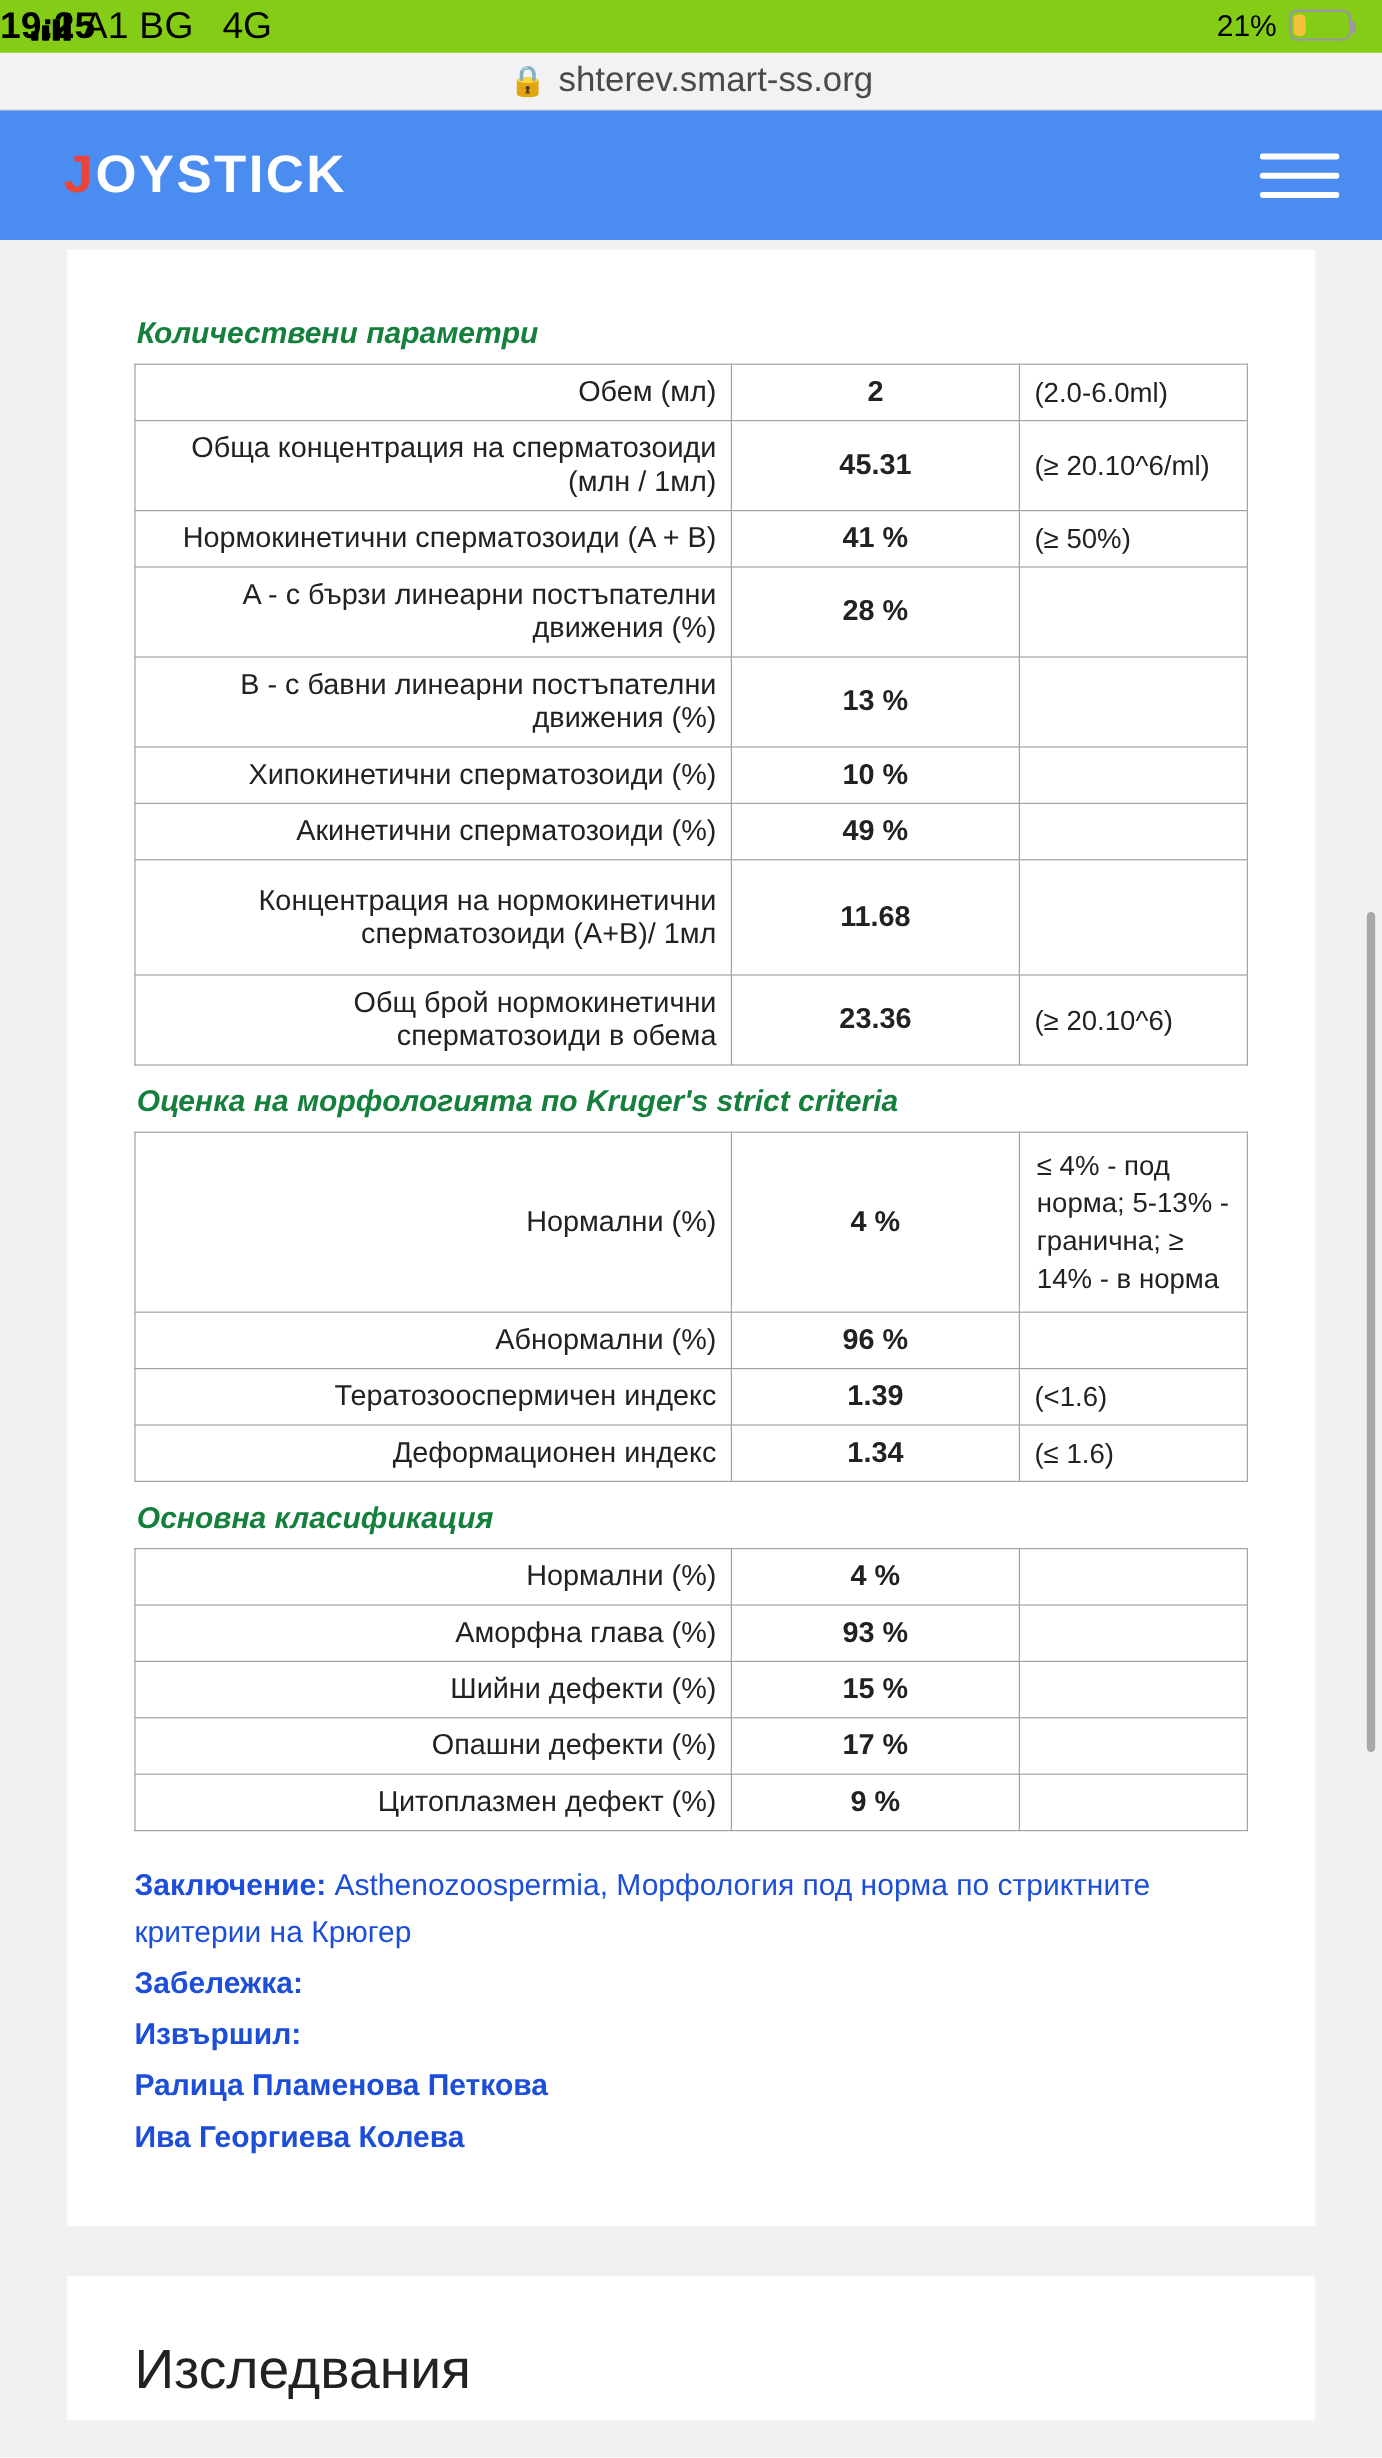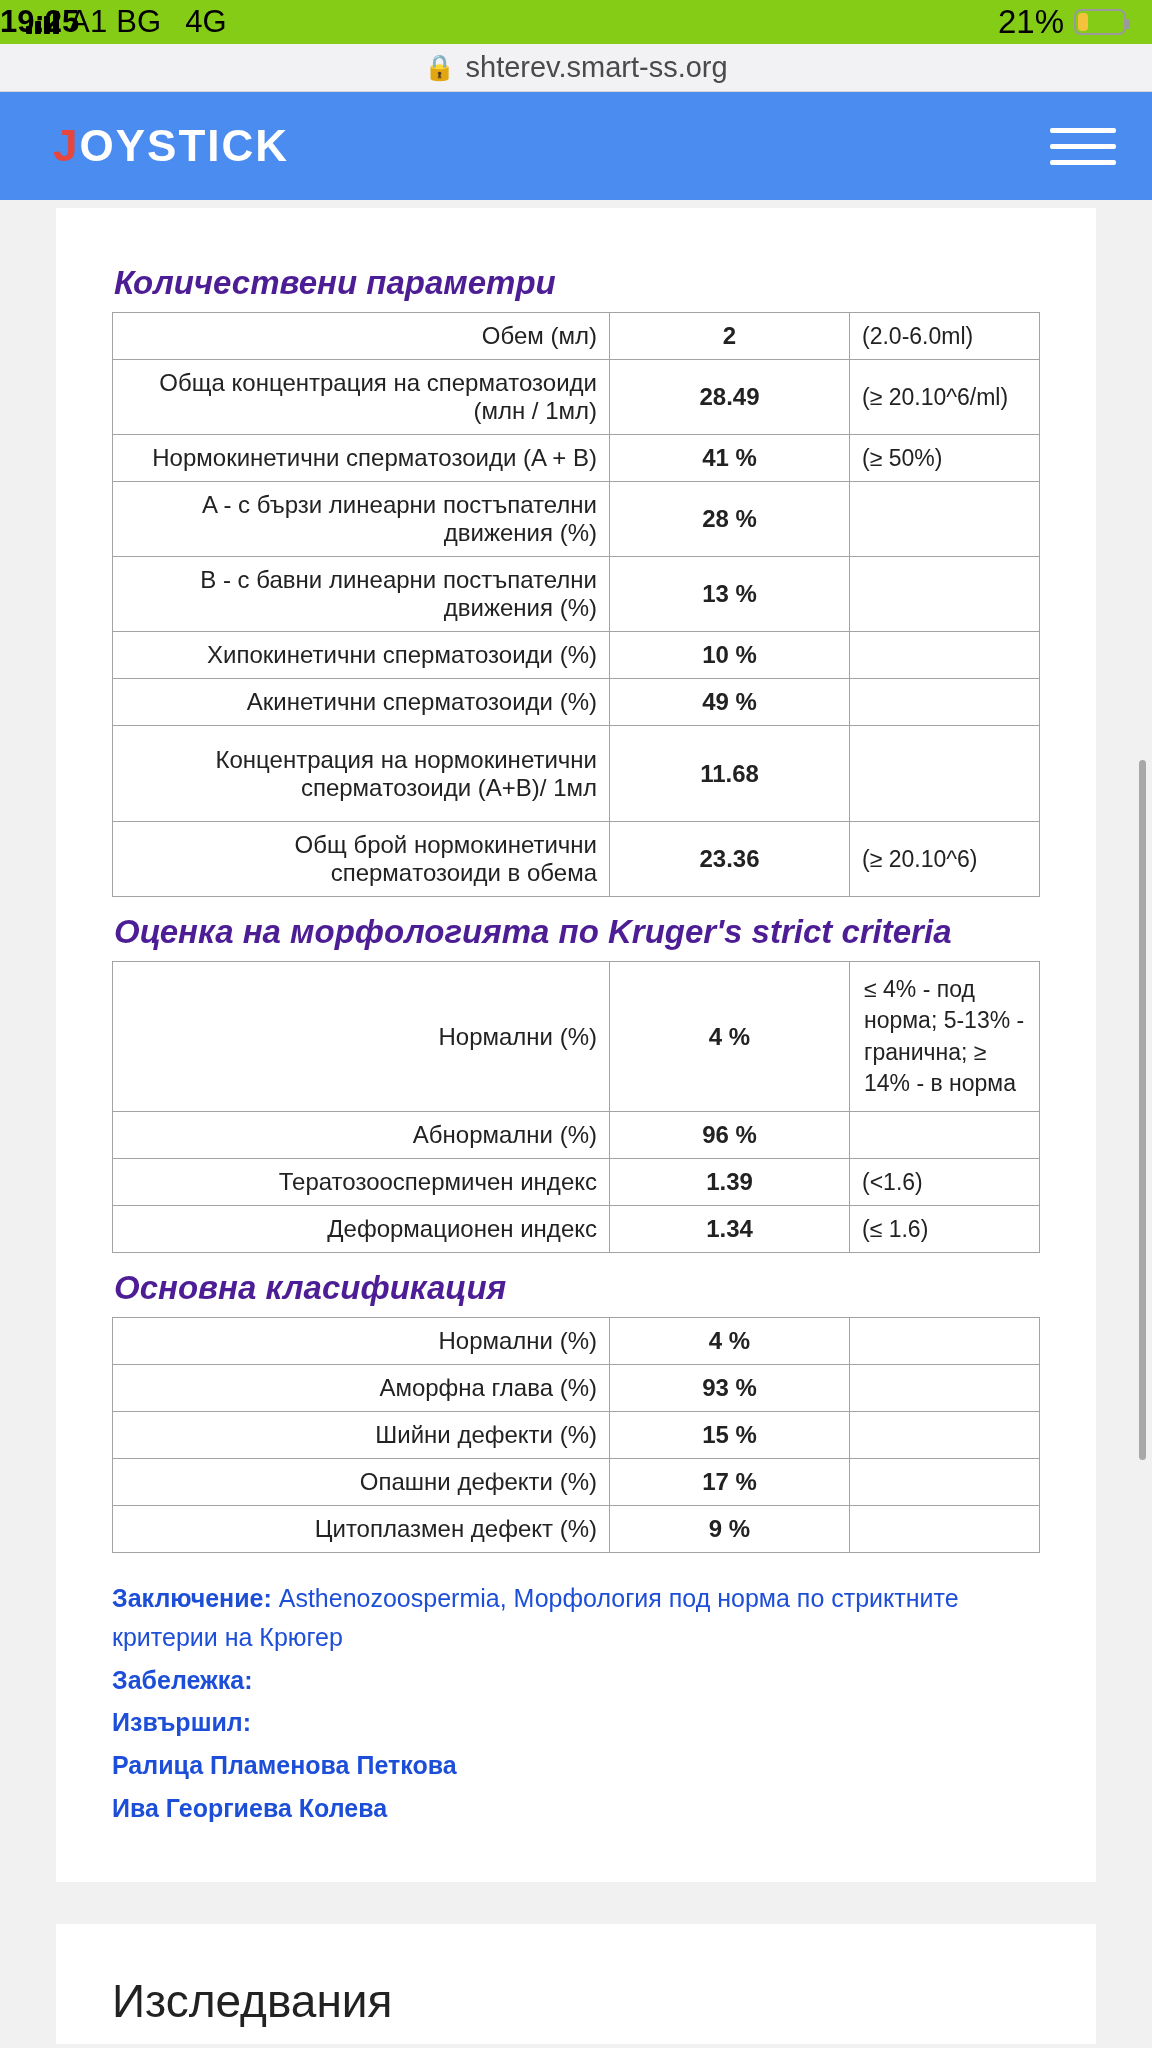--- a/index.html
+++ b/index.html
@@ -28,22 +28,22 @@
   .signal-bars i:nth-child(2) { height: 13px; }
   .signal-bars i:nth-child(3) { height: 18px; }
   .signal-bars i:nth-child(4) { height: 23px; }
   .carrier { font-size: 31px; letter-spacing: .2px; }
   .net { font-size: 31px; margin-left: 14px; }
   .sb-time {
     position: absolute; left: 0; right: 0; 
     font-size: 31px; font-weight: bold;
   }
   .sb-right {
-    margin-left: auto; display: flex; align-items: center; gap: 10px;
-    font-size: 33px;
+    margin-left: auto; display: flex; gap: 10px;
+    font-size: 25px;
   }
   .batt {
     width: 52px; height: 26px; border: 2px solid #9a9a9e; border-radius: 7px;
     position: relative; display: inline-block;
   }
   .batt::after {
     content: ""; position: absolute; right: -6px; top: 8px;
     width: 4px; height: 10px; background: #9a9a9e; border-radius: 0 2px 2px 0;
   }
   .batt i {
@@ -80,21 +80,21 @@
     position: relative;
     overflow: hidden;
   }
   .card {
     background: #fff;
     margin: 8px 56px 0 56px;
     padding: 40px 56px 50px 56px;
     min-height: 1430px;
   }
   .sec-title {
-    font-size: 33px; font-style: italic; font-weight: bold; color: #4c1d95;
+    font-size: 25px; font-style: italic; font-weight: bold; color: #15803d;
     margin: 16px 0 10px 2px;
   }
   table {
     width: 100%; border-collapse: collapse; table-layout: fixed;
   }
   table td {
     border: 1px solid #a3a3a3;
     font-size: 24px;
     color: #222;
     padding: 9px 12px;
@@ -169,21 +169,21 @@
     <div class="sec-title">Количествени параметри</div>
     <table>
       <tbody>
           <tr>
         <td class="label">Обем (мл)</td>
         <td class="val">2</td>
         <td class="ref">(2.0-6.0ml)</td>
       </tr>
       <tr>
         <td class="label">Обща концентрация на спермaтозоиди (млн / 1мл)</td>
-        <td class="val">28.49</td>
+        <td class="val">45.31</td>
         <td class="ref">(≥ 20.10^6/ml)</td>
       </tr>
       <tr>
         <td class="label">Нормокинетични спермaтозоиди (A + B)</td>
         <td class="val">41 %</td>
         <td class="ref">(≥ 50%)</td>
       </tr>
       <tr>
         <td class="label">A - с бързи линеарни постъпателни движения (%)</td>
         <td class="val">28 %</td>

